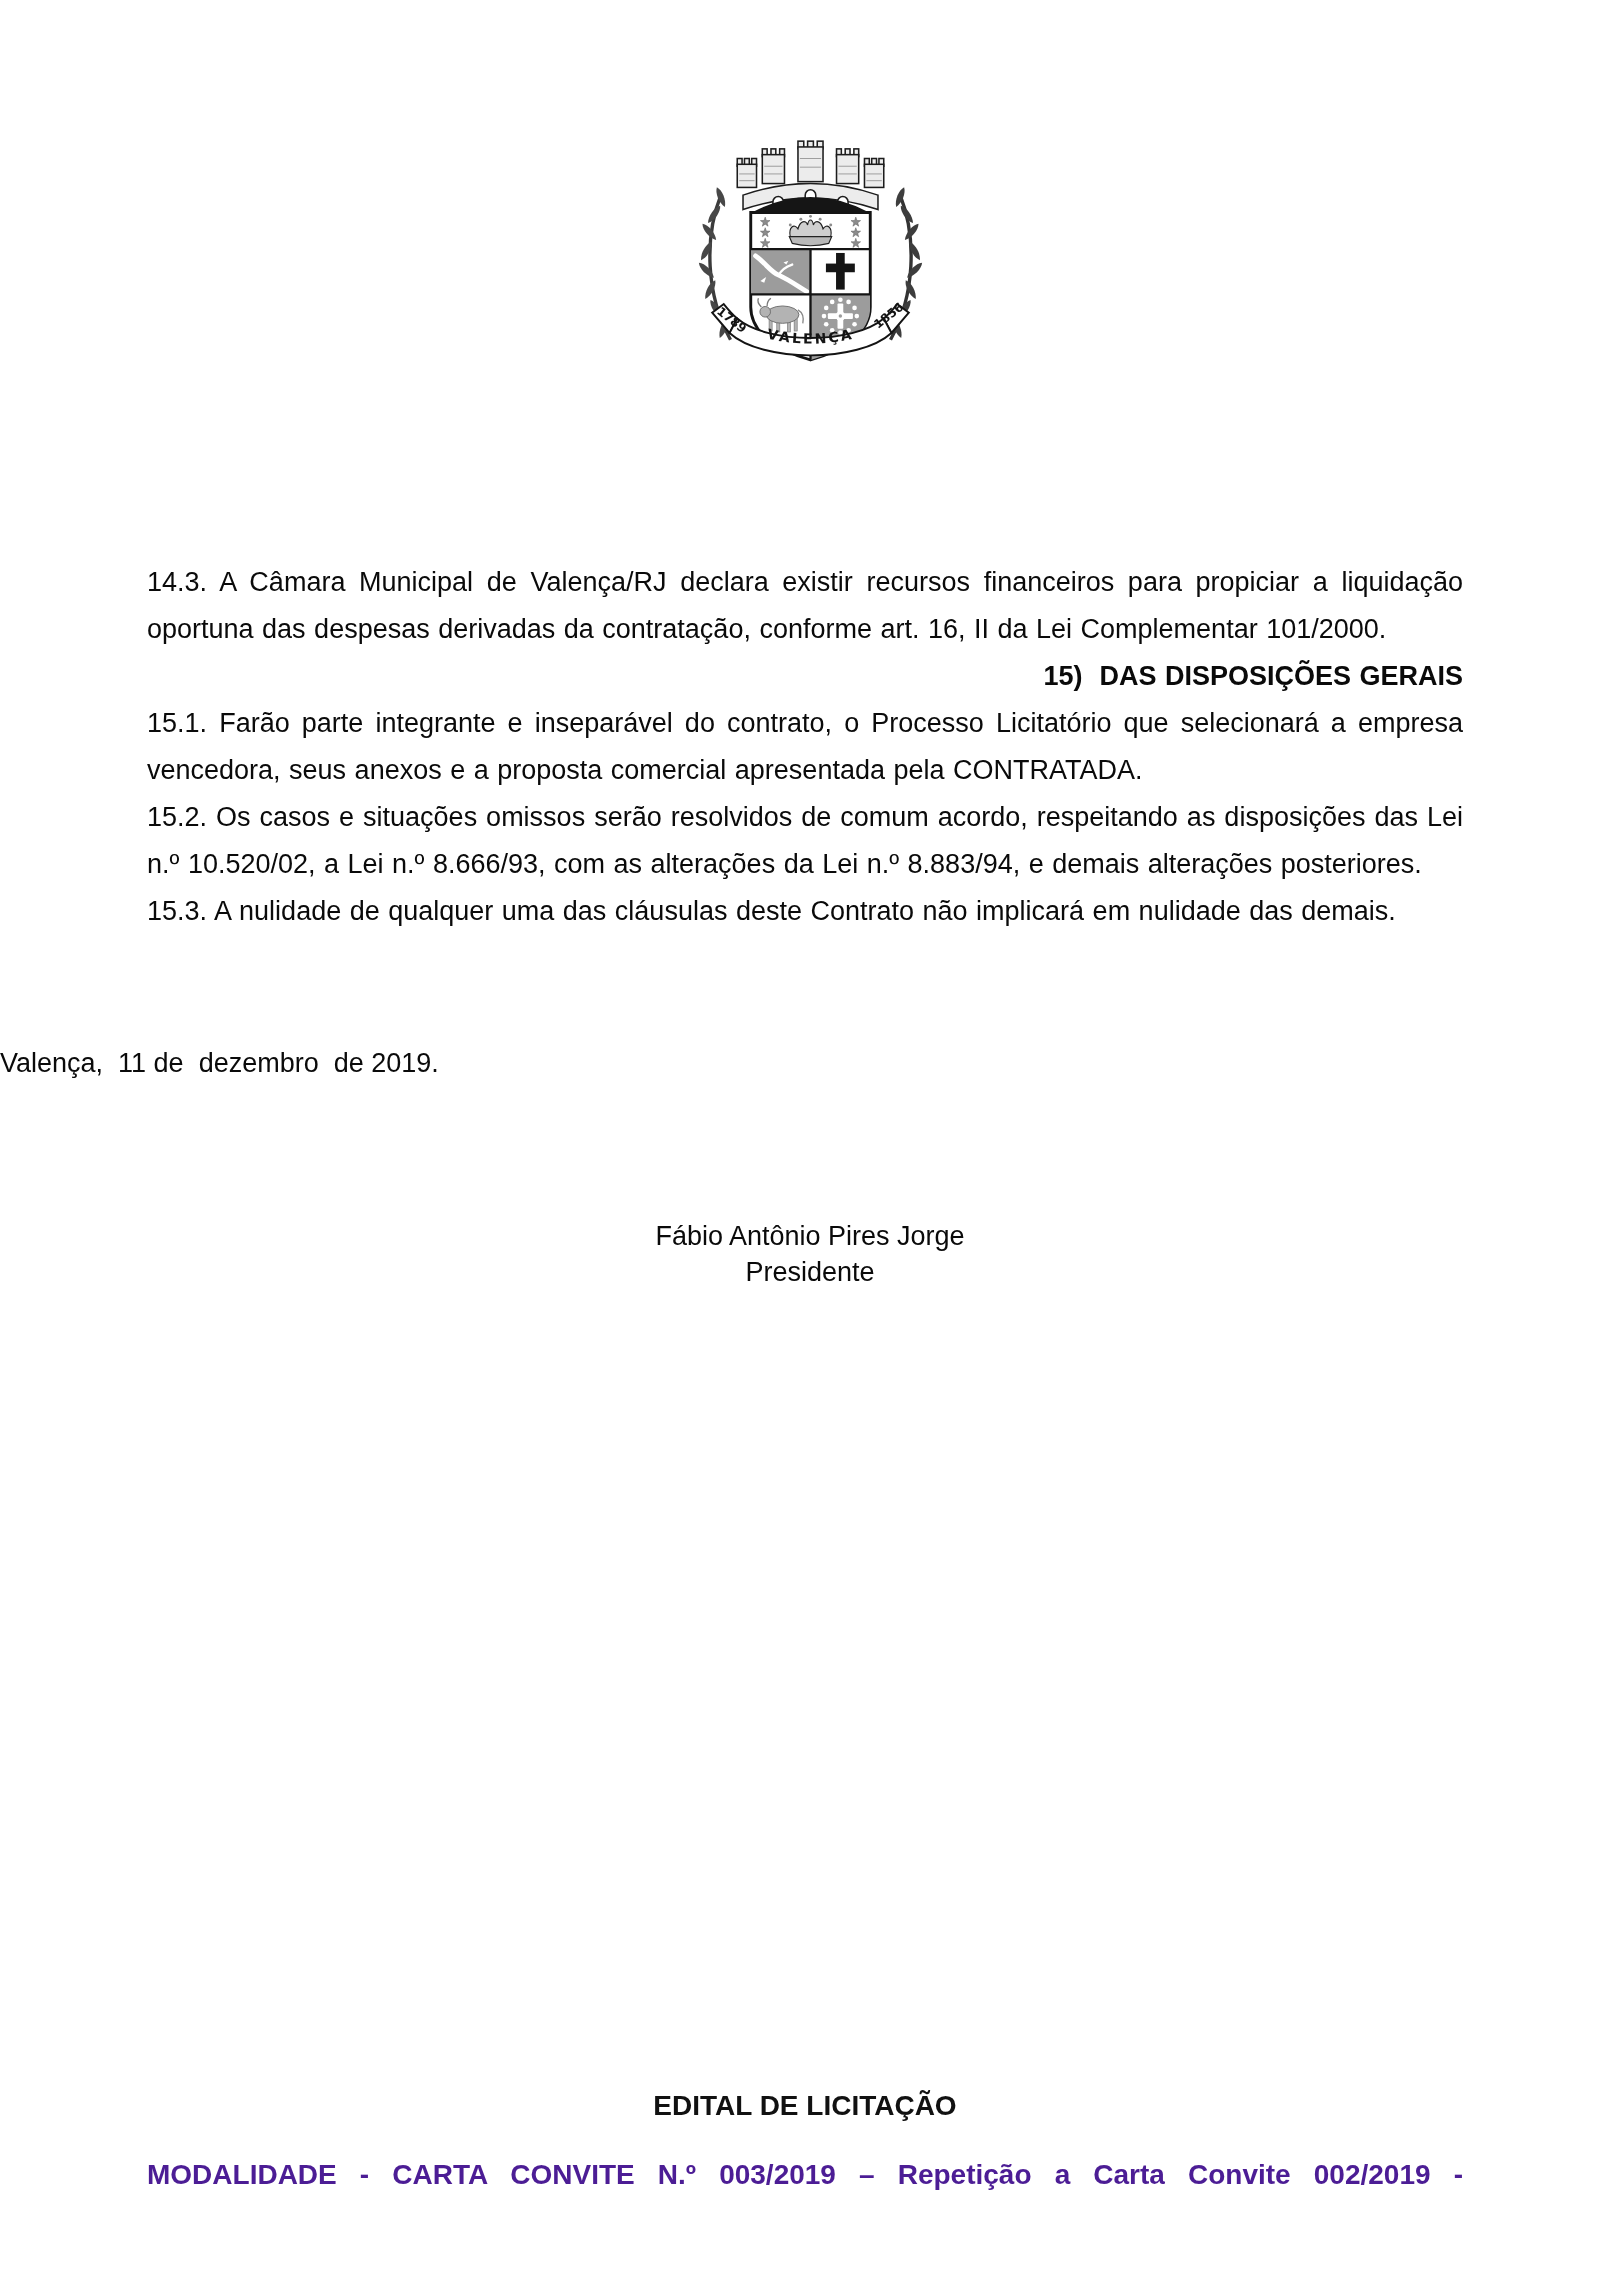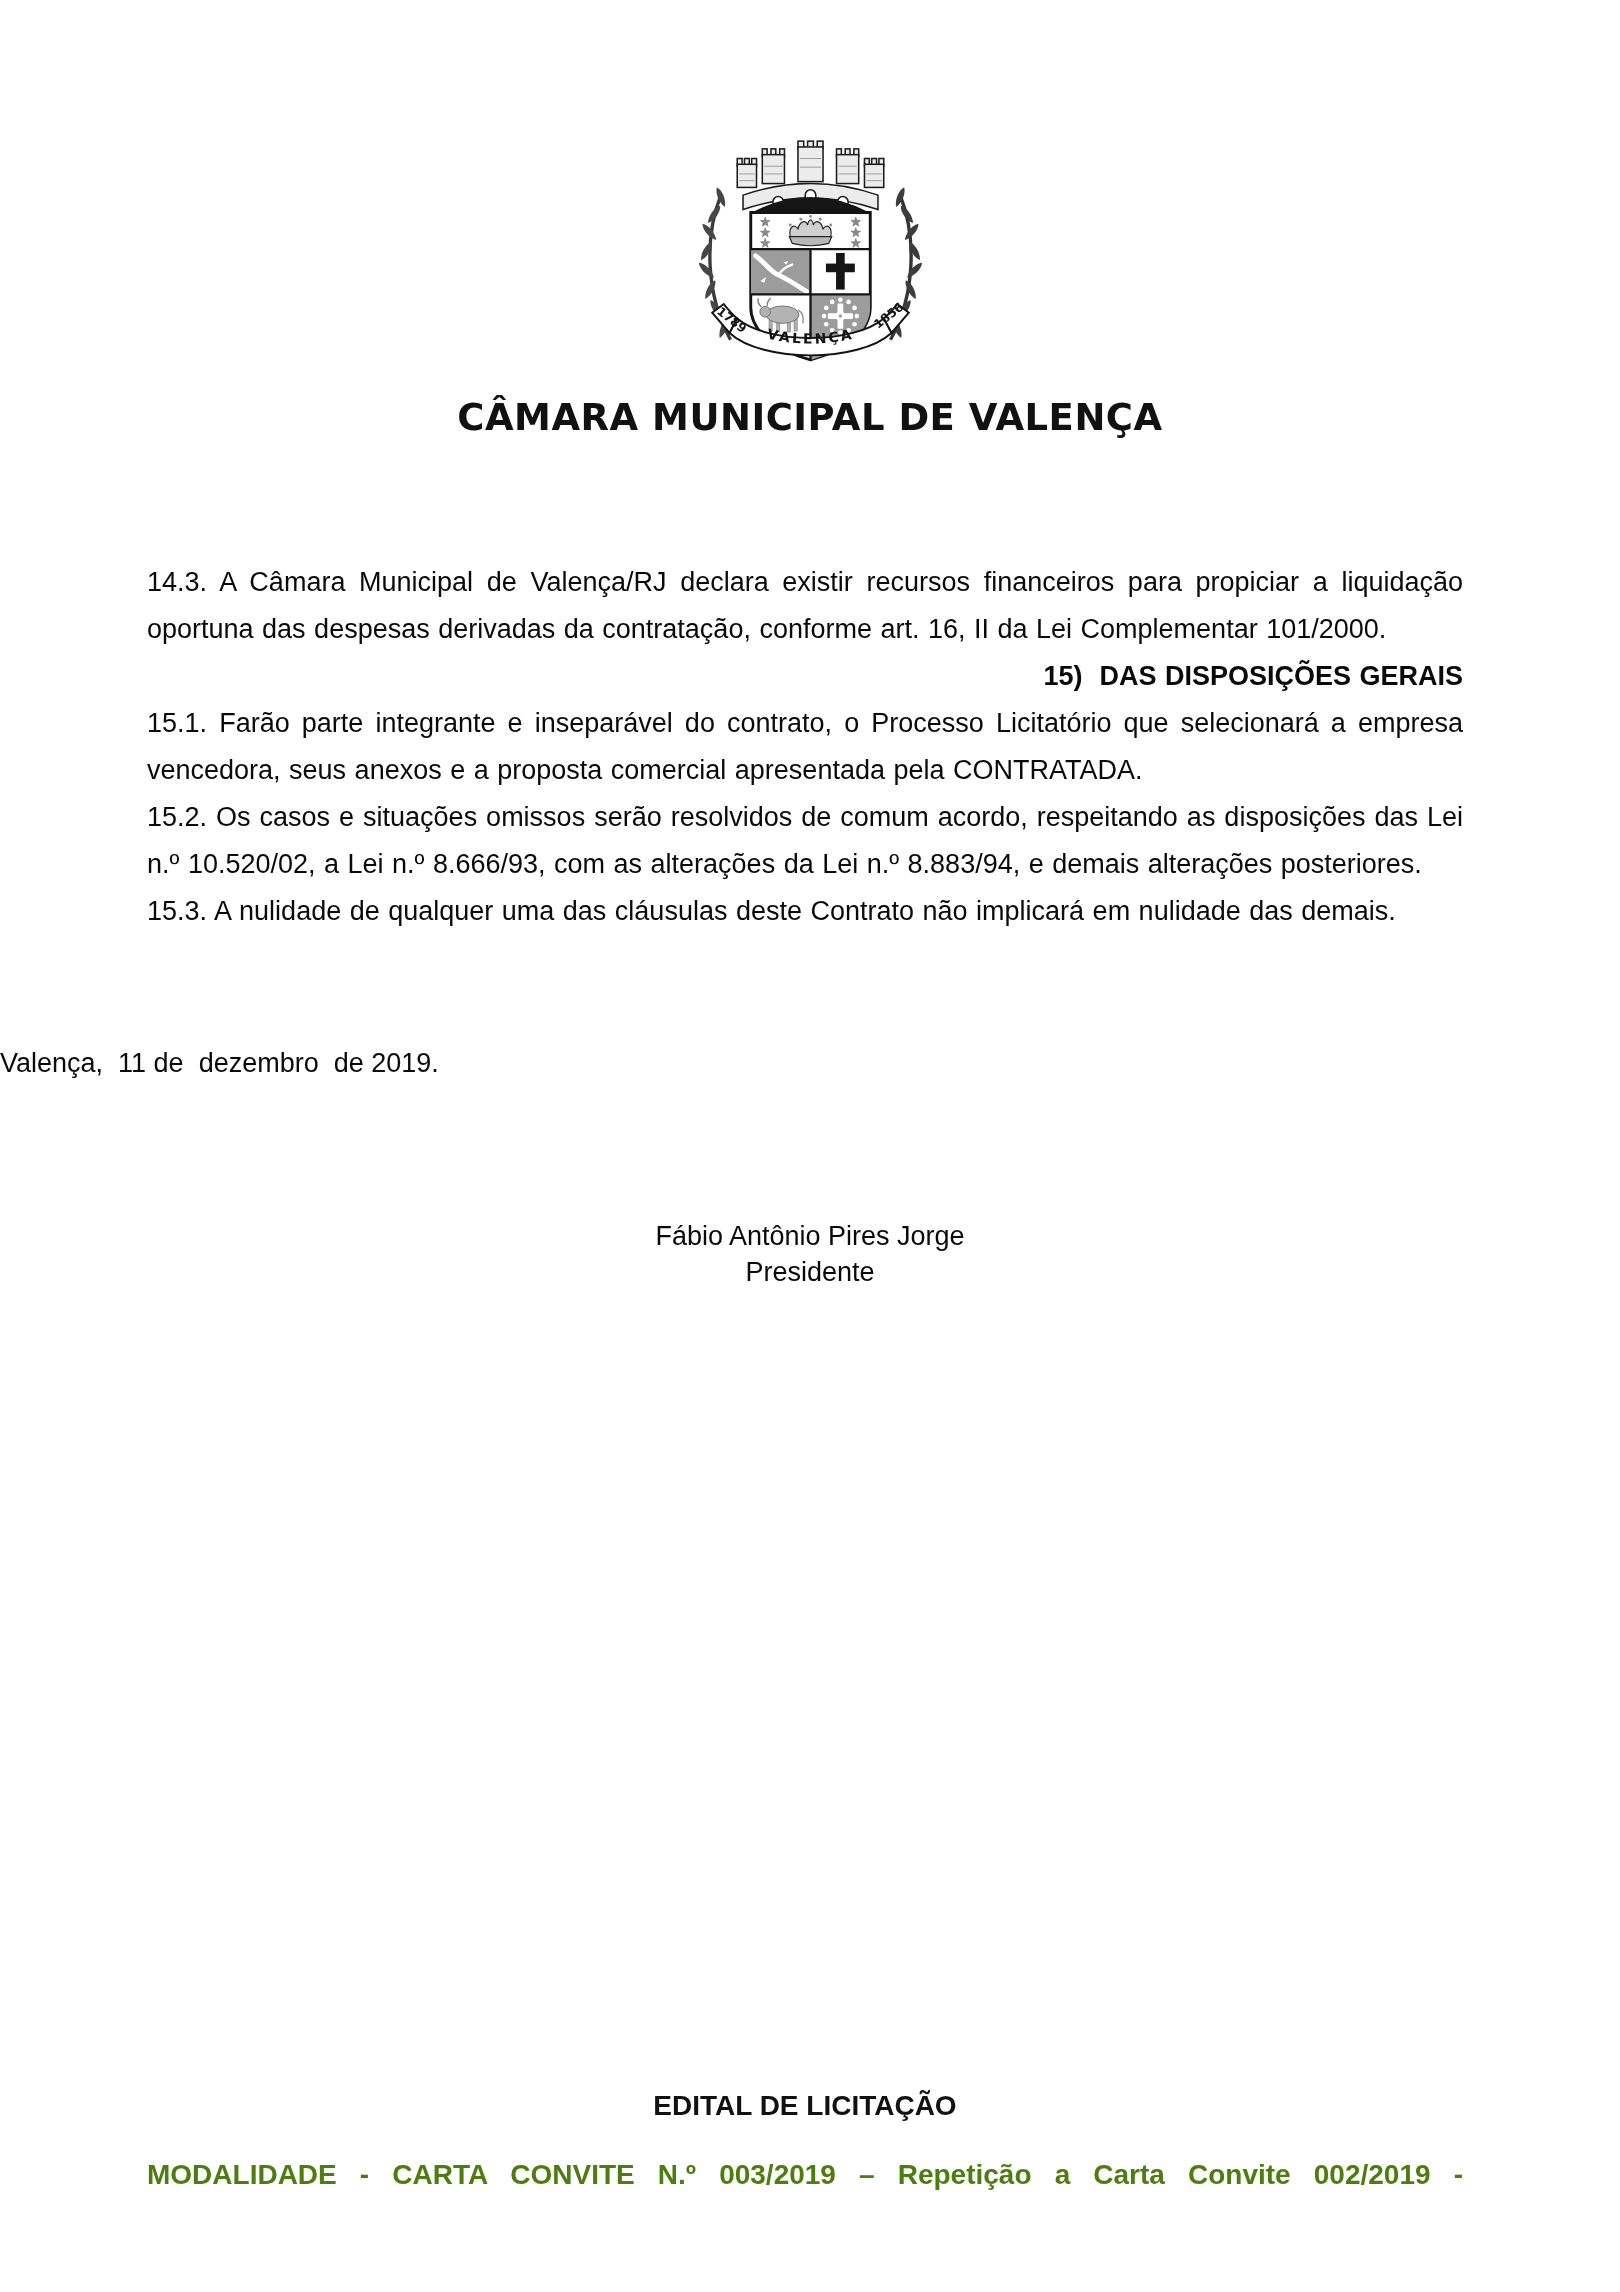--- a/index.html
+++ b/index.html
@@ -46,21 +46,21 @@
     text-align:center;font-size:27px;line-height:36px;margin-top:38px;
   }
   .signature-block div{margin:0;}
   
   .footer-edital{
     position:absolute;left:147px;top:2090px;width:1316px;
     font-size:28px;font-weight:bold;color:#111;text-align:center;
   }
   .footer-modalidade{
     position:absolute;left:147px;top:2159px;width:1316px;
-    font-size:28px;font-weight:bold;color:#4d7c0f;
+    font-size:28px;font-weight:bold;color:#4c1d95;
     text-align:justify;
     text-align-last:justify;
   }
 </style>
 </head>
 <body>
 
 <div class="page">
 
   <div class="crest-wrap">
@@ -213,21 +213,20 @@
         <text font-family="DejaVu Sans, sans-serif" font-size="14.5" font-weight="bold" letter-spacing="2.5" fill="#141414">
           <textPath href="#bannerTextPath" startOffset="50%" text-anchor="middle">VALENÇA</textPath>
         </text>
         <text transform="translate(82,184) rotate(38)" font-family="DejaVu Sans, sans-serif" font-size="12.5" font-weight="bold" fill="#141414">1789</text>
         <text transform="translate(250,201) rotate(-38)" font-family="DejaVu Sans, sans-serif" font-size="12.5" font-weight="bold" fill="#141414">1856</text>
       </g>
     </svg>
   </div>
 
   <div class="org-header">
-    <h1 class="org-title">CÂMARA MUNICIPAL DE VALENÇA</h1>
   </div>
 
   <div class="doc-body">
     <p>14.3. A Câmara Municipal de Valença/RJ declara existir recursos financeiros para propiciar a liquidação oportuna das despesas derivadas da contratação, conforme art. 16, II da Lei Complementar 101/2000.</p>
     <p class="para-heading">15)  DAS DISPOSIÇÕES GERAIS</p>
     <p>15.1. Farão parte integrante e inseparável do contrato, o Processo Licitatório que selecionará a empresa vencedora, seus anexos e a proposta comercial apresentada pela CONTRATADA.</p>
     <p>15.2. Os casos e situações omissos serão resolvidos de comum acordo, respeitando as disposições das Lei n.º 10.520/02, a Lei n.º 8.666/93, com as alterações da Lei n.º 8.883/94, e demais alterações posteriores.</p>
     <p>15.3. A nulidade de qualquer uma das cláusulas deste Contrato não implicará em nulidade das demais.</p>
   </div>
 

